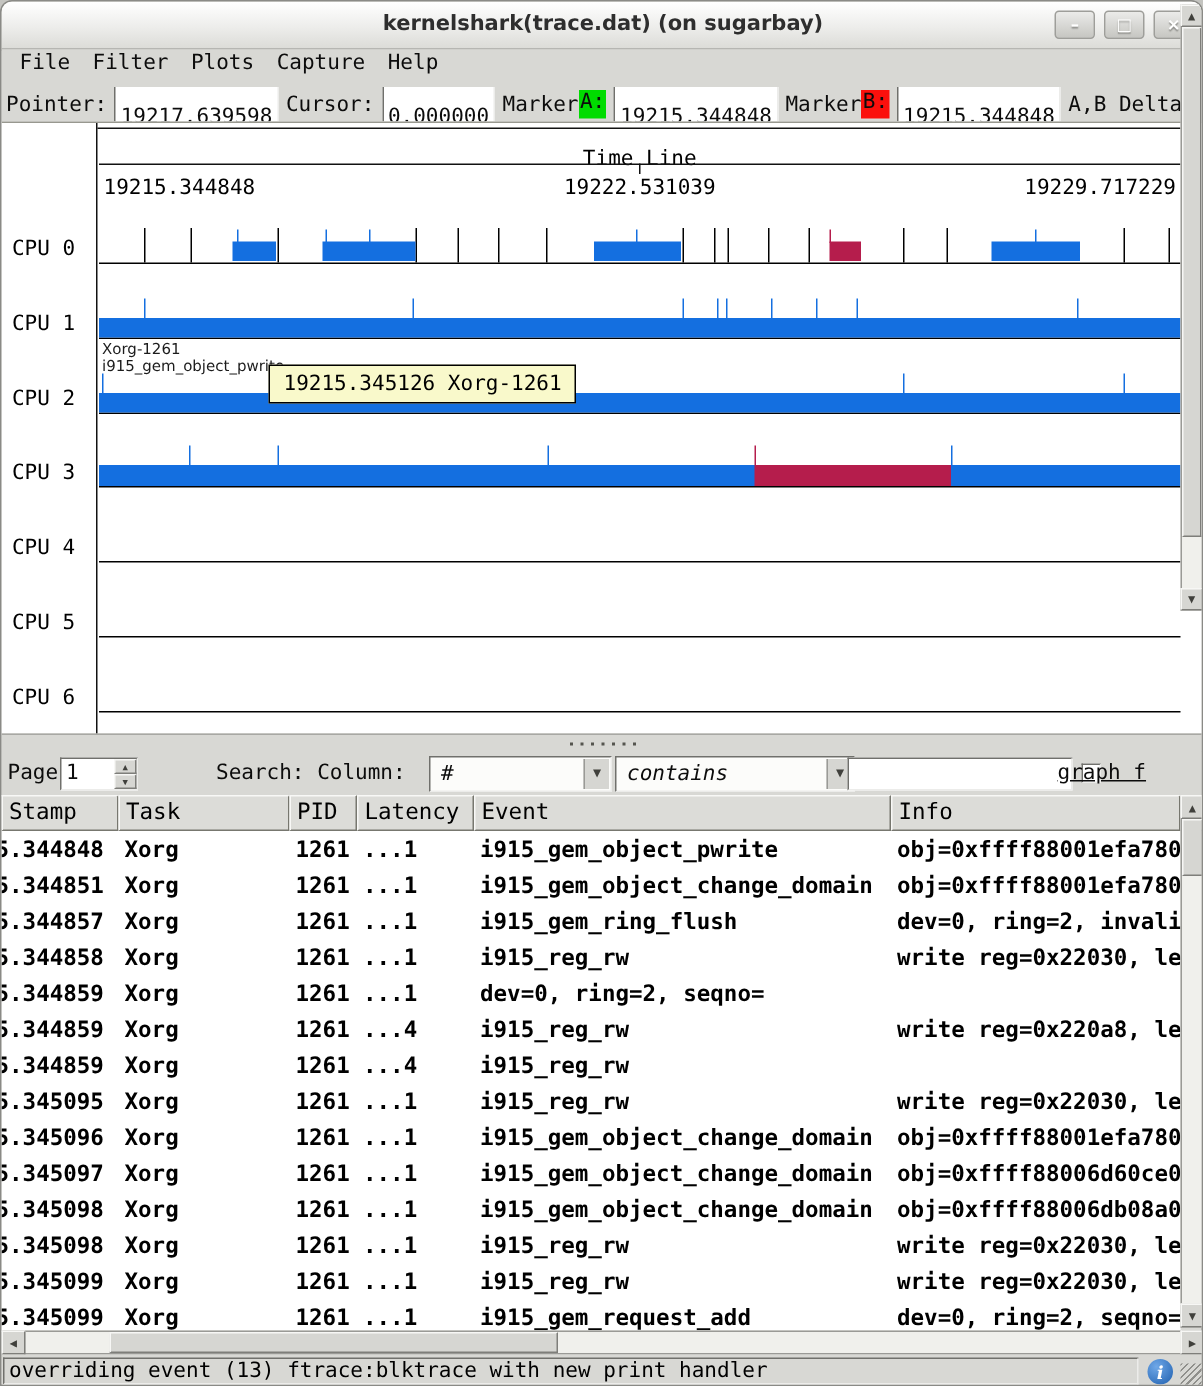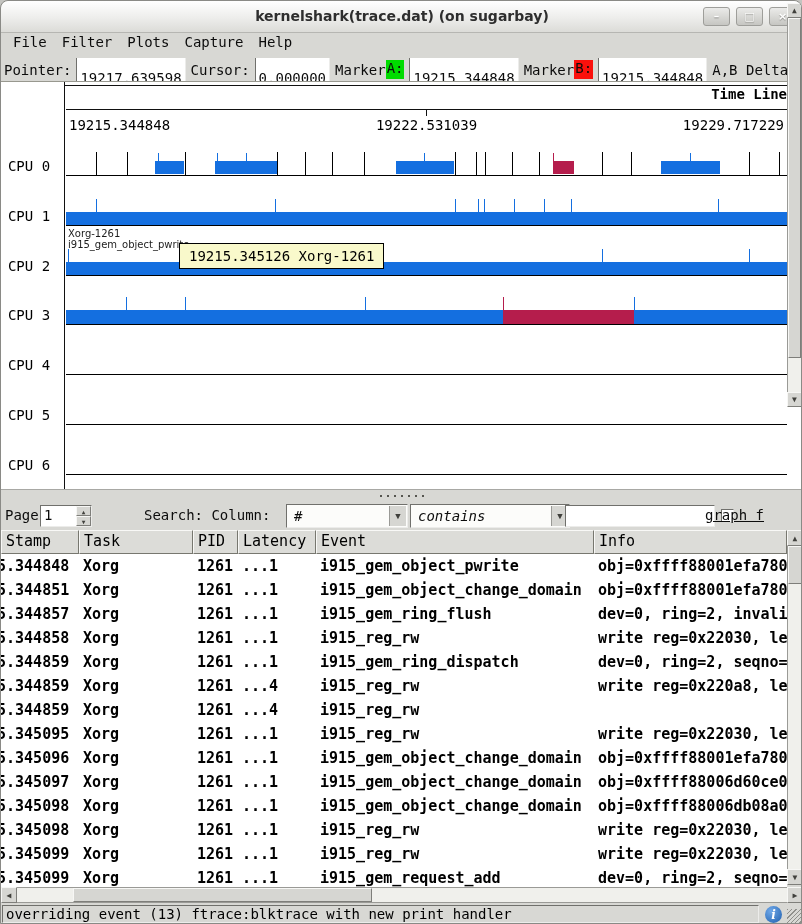--- a/index.html
+++ b/index.html
@@ -33,21 +33,21 @@
   height:19px; line-height:17px; padding:16px 3px; }
 .badge { height:19px; line-height:17px; padding:0 1px; }
 .badge-a { background:#00dc00; }
 .badge-b { background:#fb100c; }
 
 
 #graph { position:absolute; left:0; top:80px; width:802px; height:408px; background:#ffffff;
   border-top:1px solid #98988f; }
 #col-sep { position:absolute; left:63px; top:0; width:1px; height:408px; background:#111; }
 #plot-top { position:absolute; left:64px; top:3px; width:722px; height:1px; background:#111; }
-#tl-title { position:absolute; left:65px; top:4px; width:721px; text-align:right; font-size:14px;font-weight:bold; }
+#tl-title { position:absolute; left:65px; top:16px; width:721px; text-align:center; font-size:14px; }
 #axis { position:absolute; left:65px; top:27px; width:721px; height:1px; background:#111; }
 #axis-tick { position:absolute; left:425px; top:27px; width:1px; height:7px; background:#111; }
 .stamp { position:absolute; top:35px; font-size:14px; }
 #stamp-left { left:68px; }
 #stamp-center { left:65px; width:721px; text-align:center; }
 #stamp-right { left:65px; width:718px; text-align:right; }
 .cpu-label { position:absolute; left:0; width:56px; text-align:center; font-size:14px; height:16px; }
 .baseline { position:absolute; left:65px; width:721px; height:1px; background:#000; }
 .tick { position:absolute; width:1px; }
 .hbar { position:absolute; }
@@ -331,21 +331,20 @@
         <div class="tcell c2">1261</div>
         <div class="tcell c3">...1</div>
         <div class="tcell c4">i915_reg_rw</div>
         <div class="tcell c5">write reg=0x22030, le</div>
       </div>
       <div class="trow">
         <div class="tcell c0">5.344859</div>
         <div class="tcell c1">Xorg</div>
         <div class="tcell c2">1261</div>
         <div class="tcell c3">...1</div>
-        <div class="tcell c4">i915_gem_ring_dispatch</div>
         <div class="tcell c5">dev=0, ring=2, seqno=</div>
       </div>
       <div class="trow">
         <div class="tcell c0">5.344859</div>
         <div class="tcell c1">Xorg</div>
         <div class="tcell c2">1261</div>
         <div class="tcell c3">...4</div>
         <div class="tcell c4">i915_reg_rw</div>
         <div class="tcell c5">write reg=0x220a8, le</div>
       </div>

